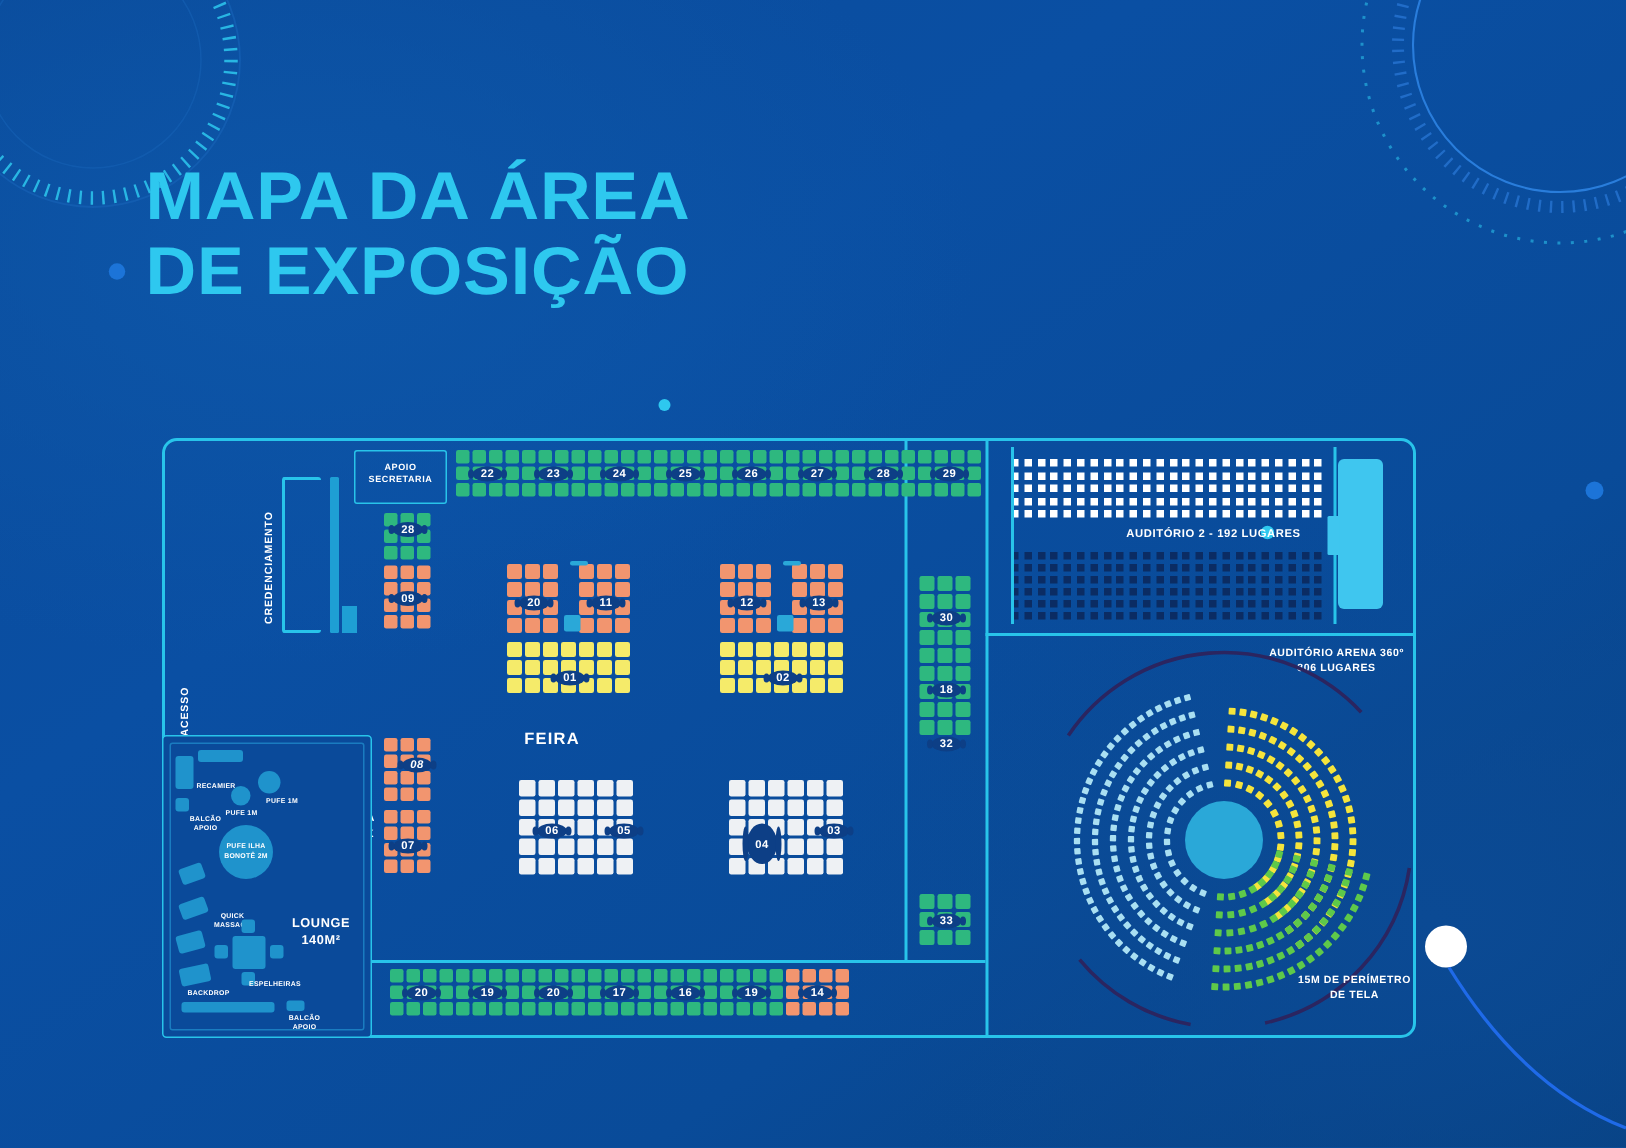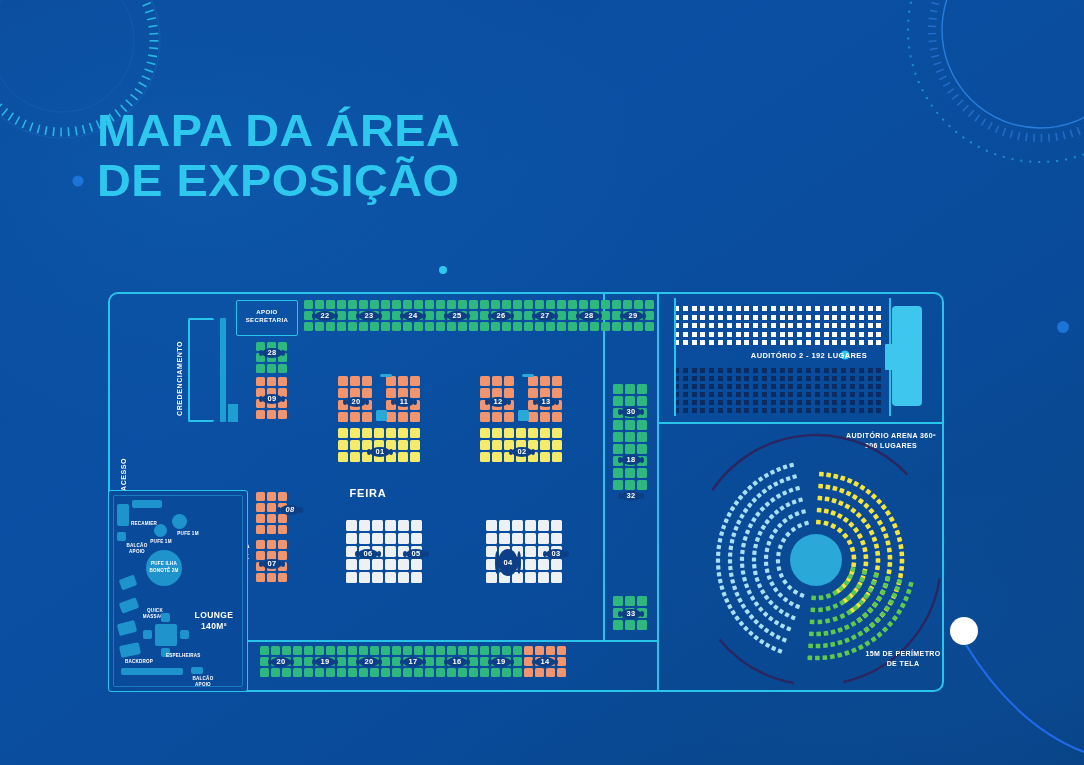--- a/index.html
+++ b/index.html
@@ -306,21 +306,21 @@
       <div class="cell c-salmon" style="left: 170px; top: 200px; width: 9px; height: 9px;"></div>
       <div class="cell c-salmon" style="left: 148px; top: 211px; width: 9px; height: 9px;"></div>
       <div class="cell c-salmon" style="left: 159px; top: 211px; width: 9px; height: 9px;"></div>
       <div class="cell c-salmon" style="left: 170px; top: 211px; width: 9px; height: 9px;"></div>
       <div class="cell c-salmon" style="left: 148px; top: 222px; width: 9px; height: 9px;"></div>
       <div class="cell c-salmon" style="left: 159px; top: 222px; width: 9px; height: 9px;"></div>
       <div class="cell c-salmon" style="left: 170px; top: 222px; width: 9px; height: 9px;"></div>
       <div class="cell c-salmon" style="left: 148px; top: 233px; width: 9px; height: 9px;"></div>
       <div class="cell c-salmon" style="left: 159px; top: 233px; width: 9px; height: 9px;"></div>
       <div class="cell c-salmon" style="left: 170px; top: 233px; width: 9px; height: 9px;"></div>
-      <div class="pill" style="left: 172px; top: 213px; width: 20px; height: 10px; font-style: italic;">08</div>
+      <div class="pill" style="left: 160px; top: 213px; width: 20px; height: 10px; font-style: italic;">08</div>
       <div class="cell c-salmon" style="left: 148px; top: 248px; width: 9px; height: 9px;"></div>
       <div class="cell c-salmon" style="left: 159px; top: 248px; width: 9px; height: 9px;"></div>
       <div class="cell c-salmon" style="left: 170px; top: 248px; width: 9px; height: 9px;"></div>
       <div class="cell c-salmon" style="left: 148px; top: 259px; width: 9px; height: 9px;"></div>
       <div class="cell c-salmon" style="left: 159px; top: 259px; width: 9px; height: 9px;"></div>
       <div class="cell c-salmon" style="left: 170px; top: 259px; width: 9px; height: 9px;"></div>
       <div class="cell c-salmon" style="left: 148px; top: 270px; width: 9px; height: 9px;"></div>
       <div class="cell c-salmon" style="left: 159px; top: 270px; width: 9px; height: 9px;"></div>
       <div class="cell c-salmon" style="left: 170px; top: 270px; width: 9px; height: 9px;"></div>
       <div class="cell c-salmon" style="left: 148px; top: 281px; width: 9px; height: 9px;"></div>

